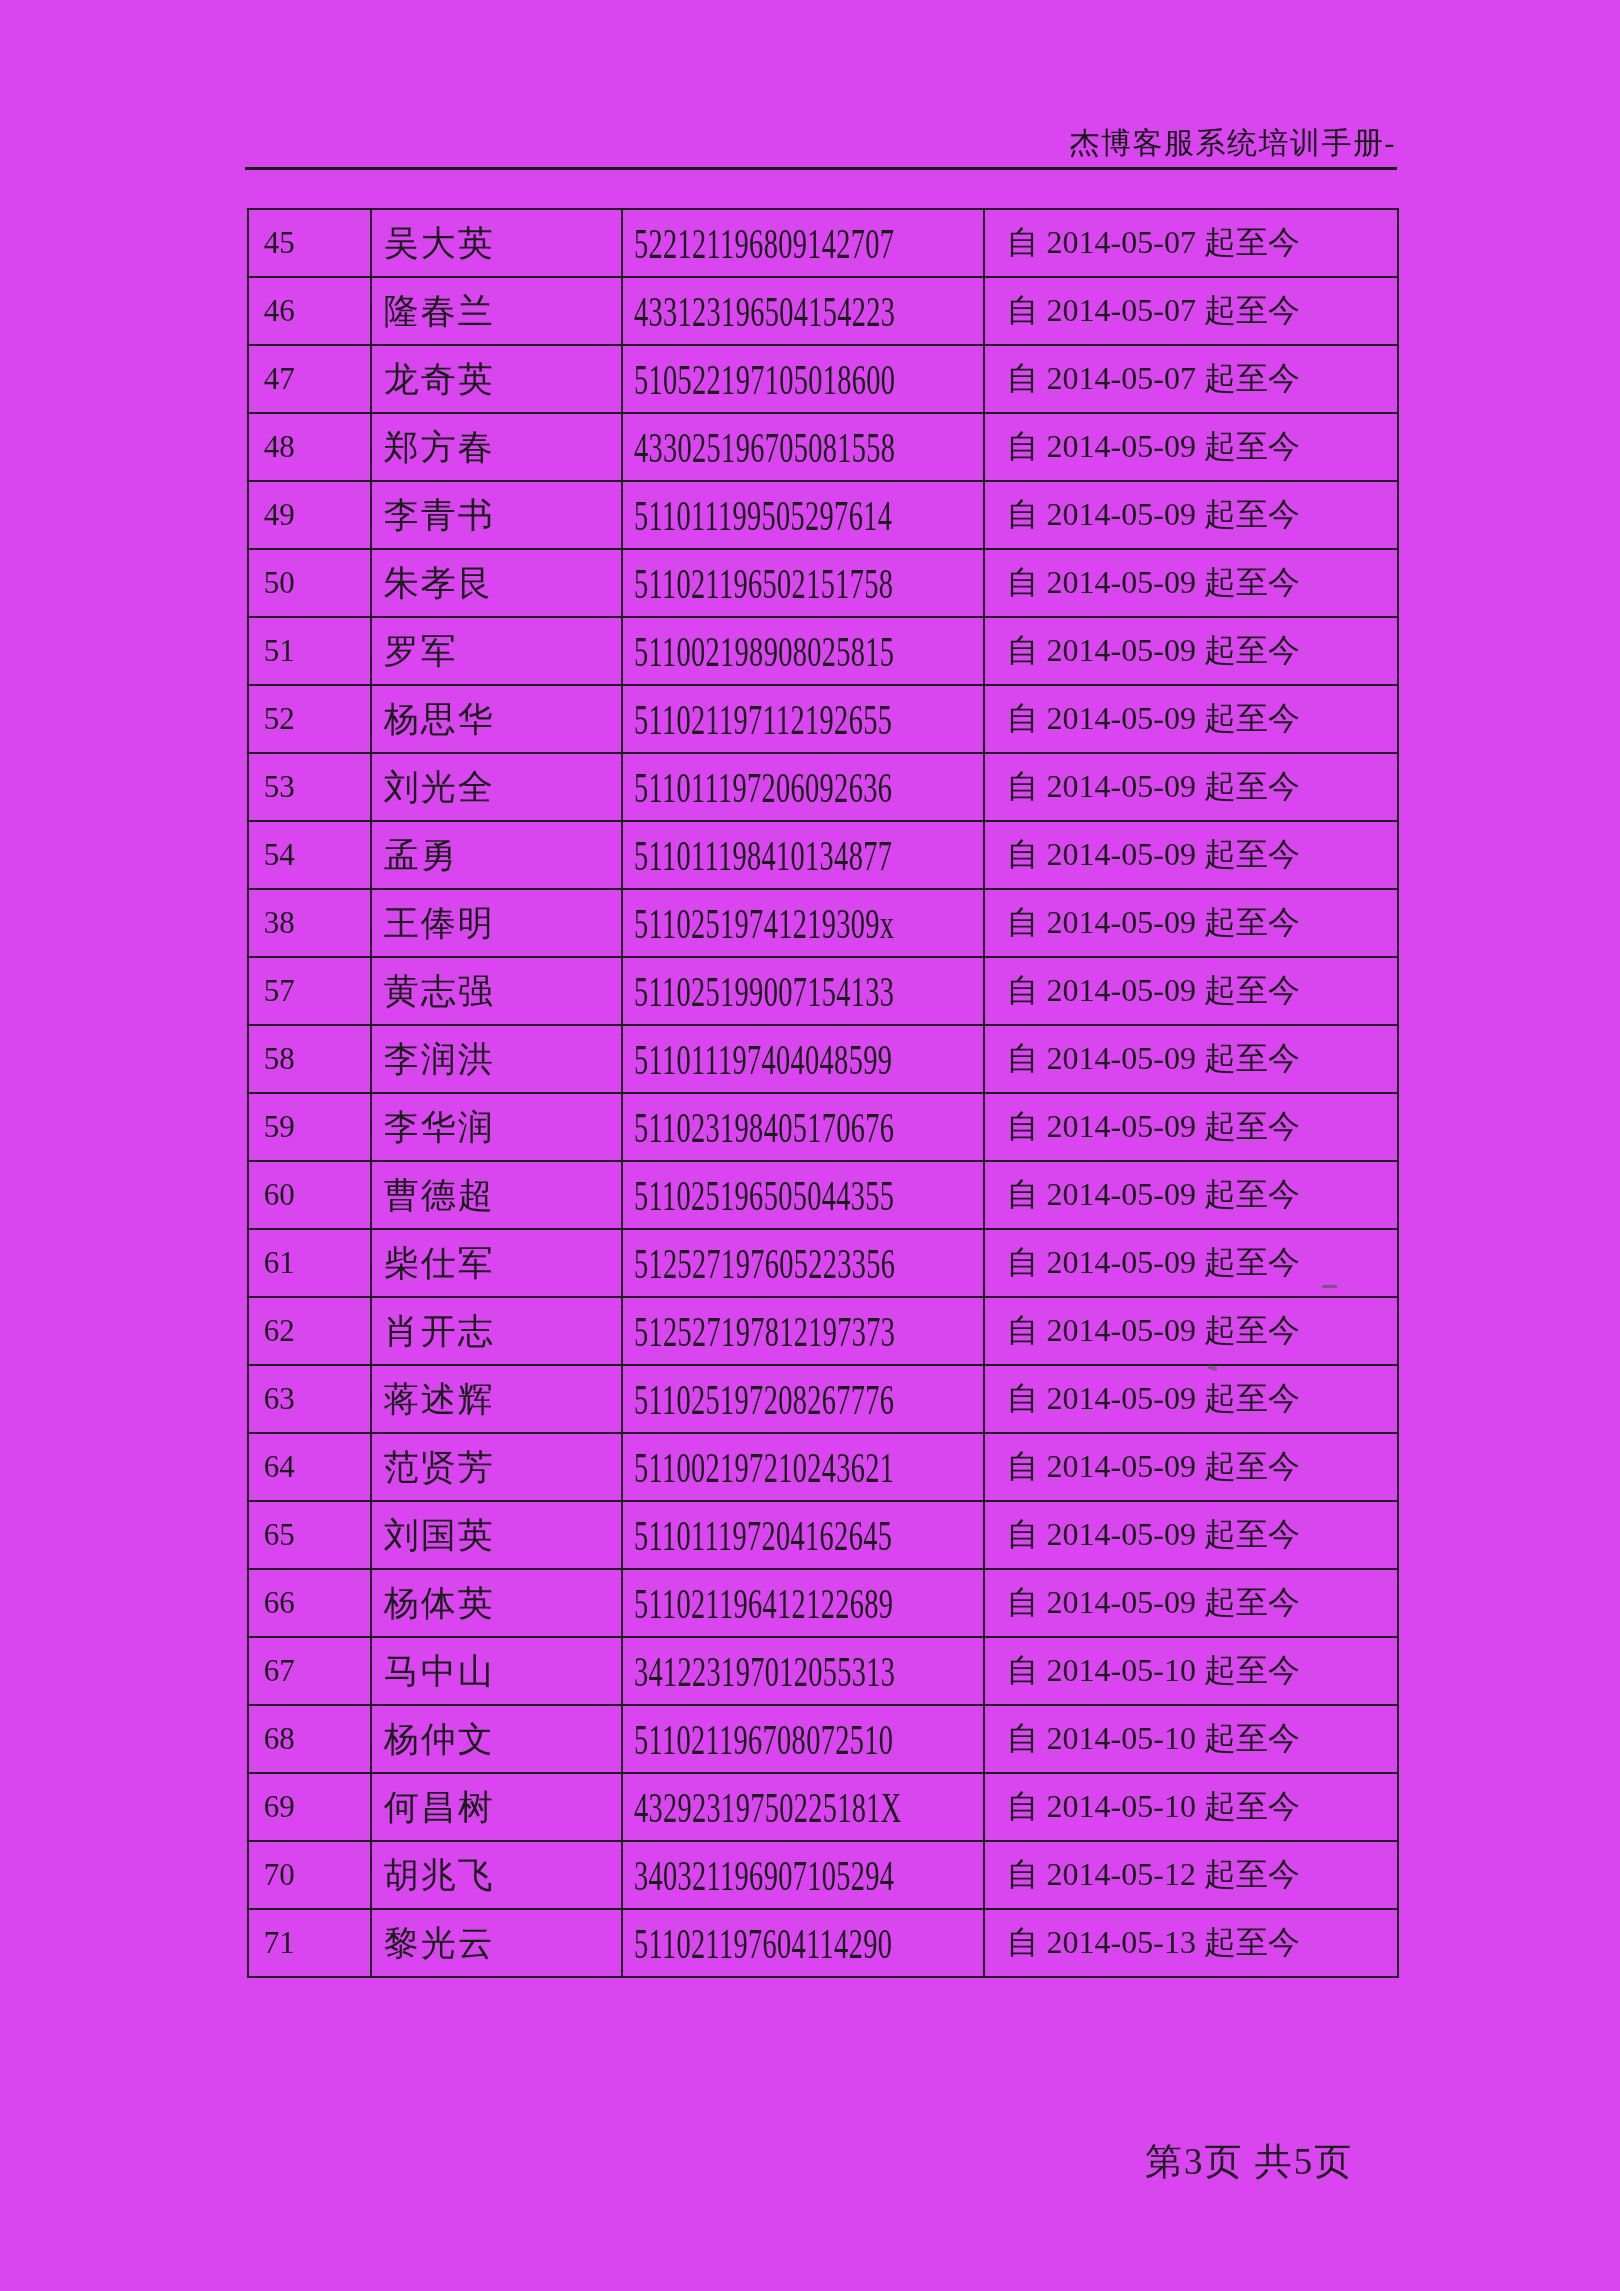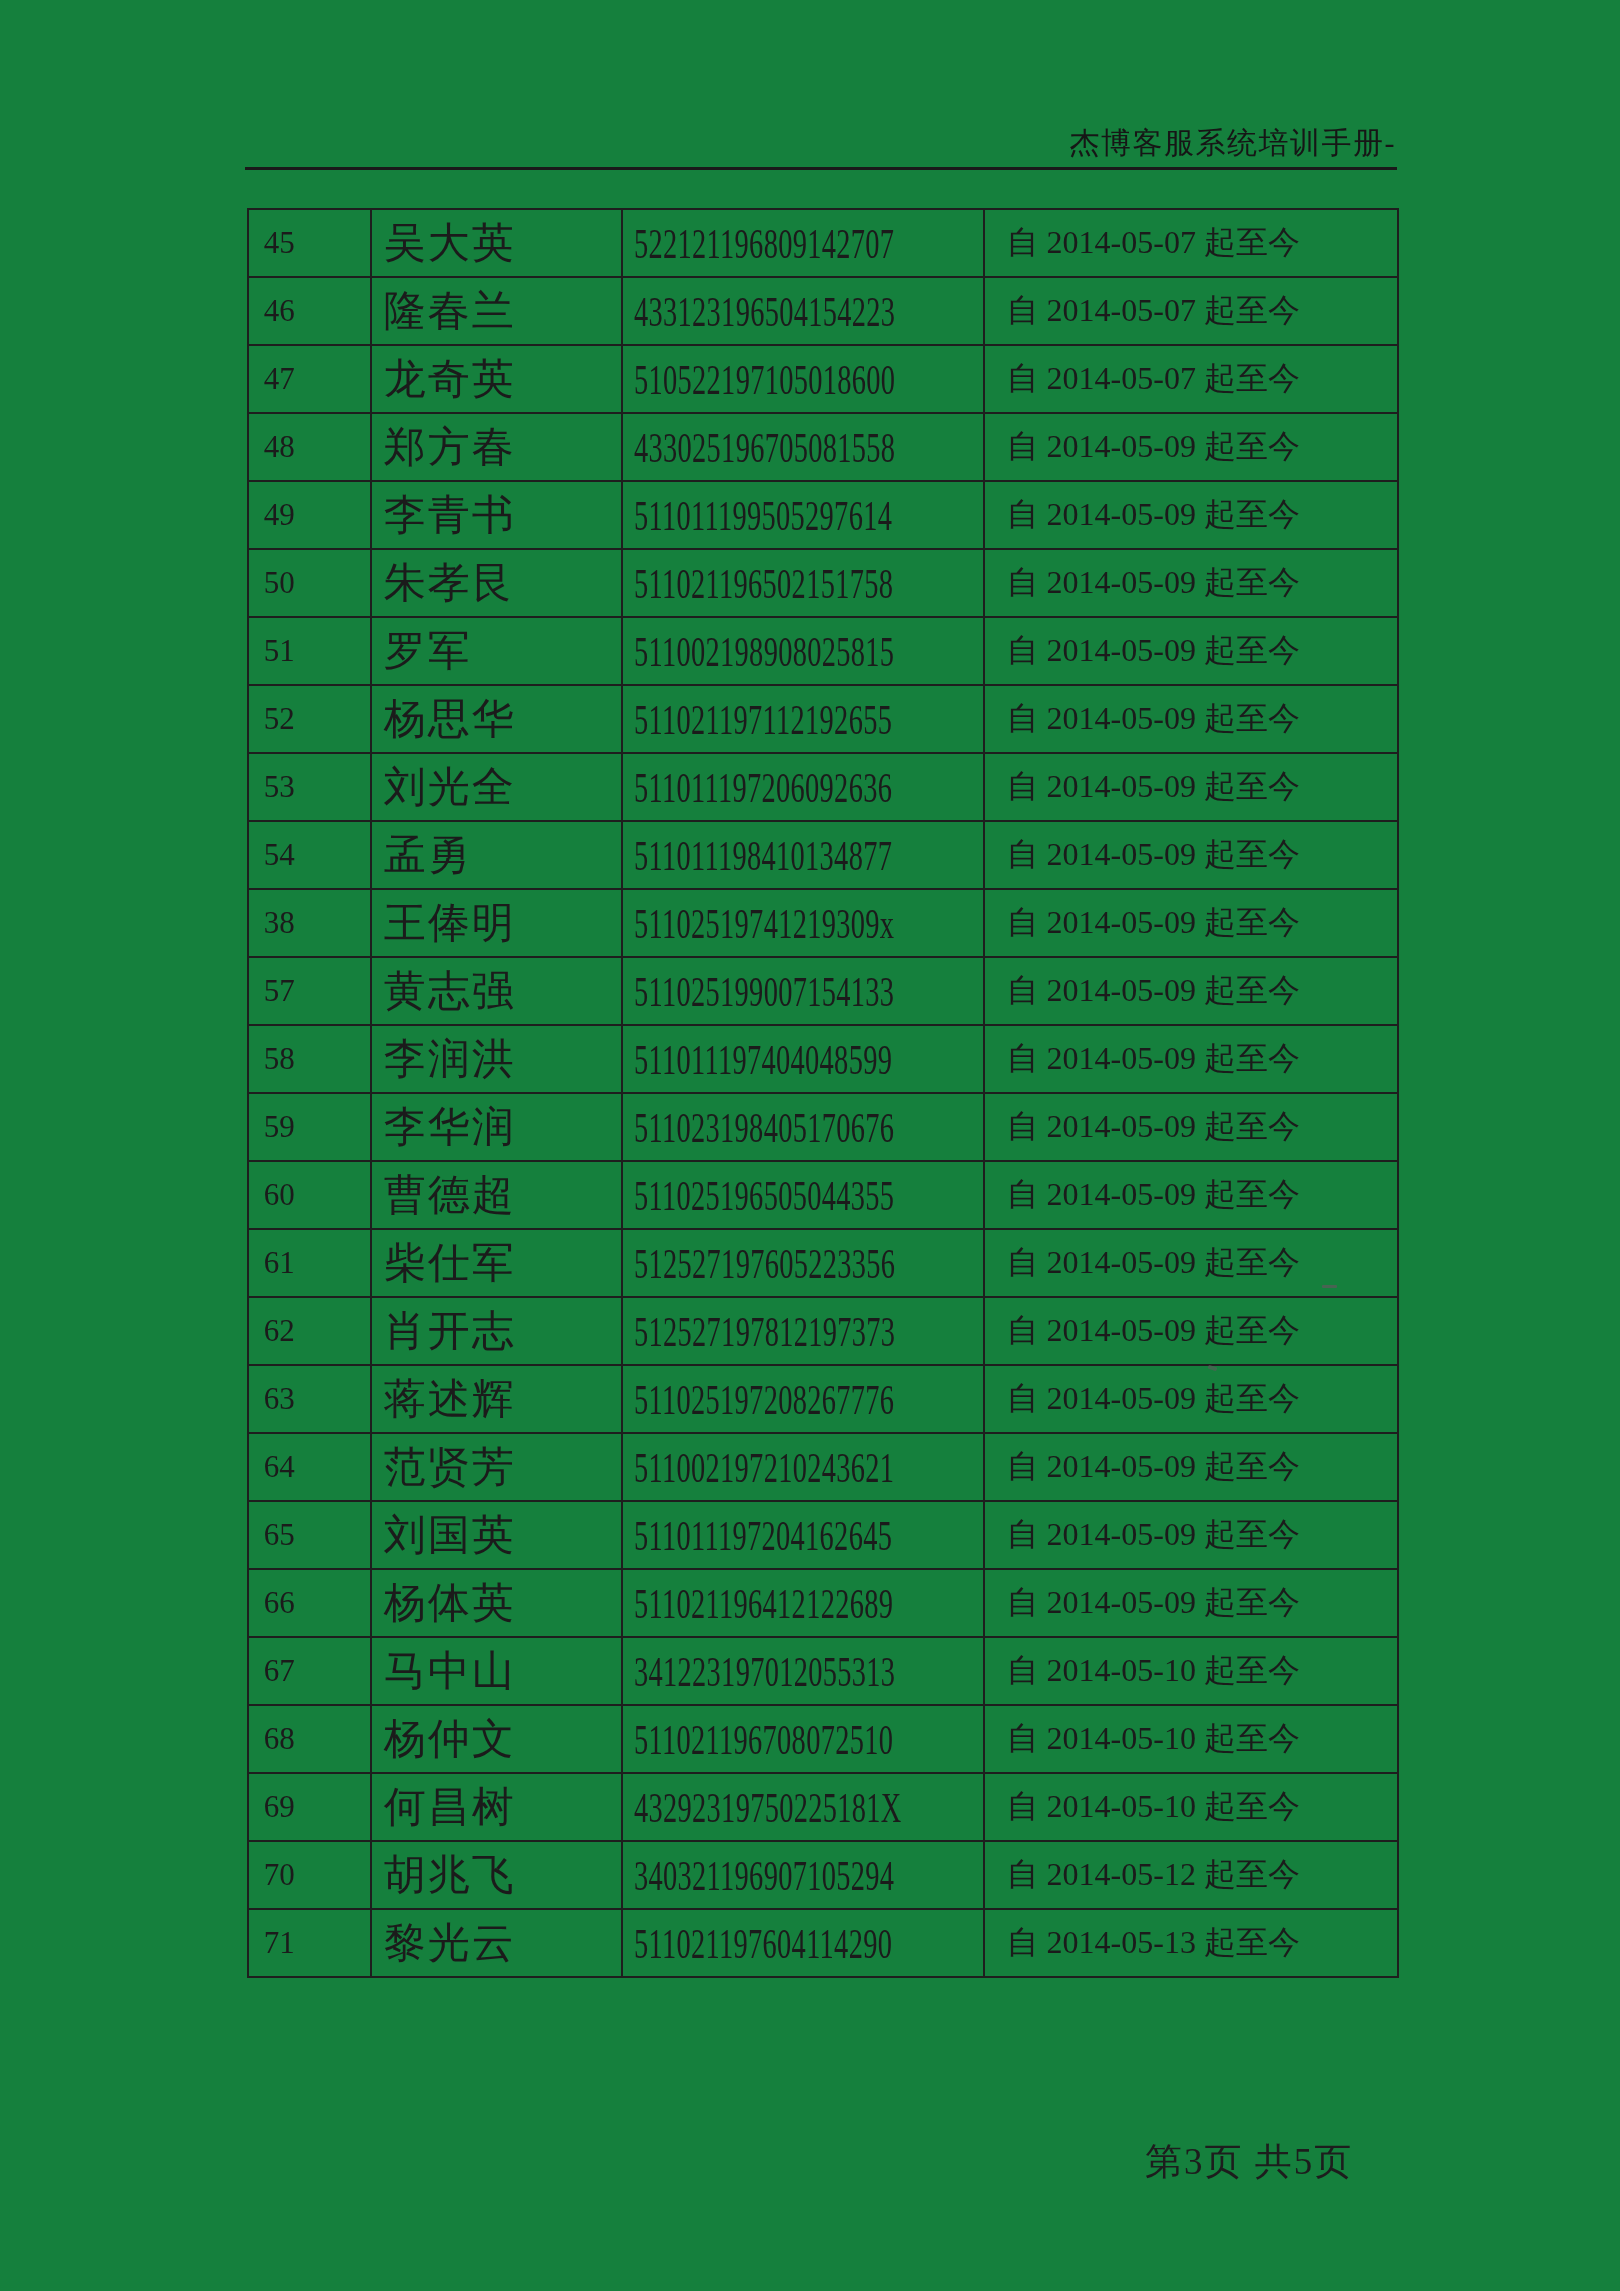--- a/index.html
+++ b/index.html
@@ -1,20 +1,20 @@
 <!DOCTYPE html>
 <html><head>
 <meta charset="utf-8">
 <style>
   html,body{margin:0;padding:0;background:#d9d9d9;}
   .page{
     position:relative;
     width:1620px;height:2292px;
     margin:0 auto;
-    background:#15803d;
+    background:#d946ef;
     font-family:"Liberation Serif","DejaVu Serif",serif;
     color:#1b1b1b;
     overflow:hidden;
   }
   
   .header-title{
     position:absolute;top:123px;right:224px;
     font-size:30px;letter-spacing:1.5px;white-space:nowrap;
     color:#161616;
   }
@@ -33,21 +33,21 @@
     border:2px solid #1e1e1e;
     vertical-align:middle;
     overflow:hidden;white-space:nowrap;
   }
   .roster tr{height:68px;padding-left:40px;}
   .col-no{width:123px;}
   .col-name{width:251px;}
   .col-id{width:362px;}
   .col-period{width:414px;}
   .c-no{padding-left:14.7px;font-size:31px;}
-  .c-name{padding-left:11.8px;font-size:42px;letter-spacing:2px;margin-left:14px;}
+  .c-name{padding-left:11.8px;font-size:35px;letter-spacing:2px;margin-left:14px;}
   .c-id{padding-left:10.8px;}
   .id-text{
     display:inline-block;
     font-size:43px;
     transform:scaleX(0.66);
     transform-origin:0 50%;
     letter-spacing:0.5px;
   }
   .c-period{padding-left:21.6px;font-size:32px;}
   

